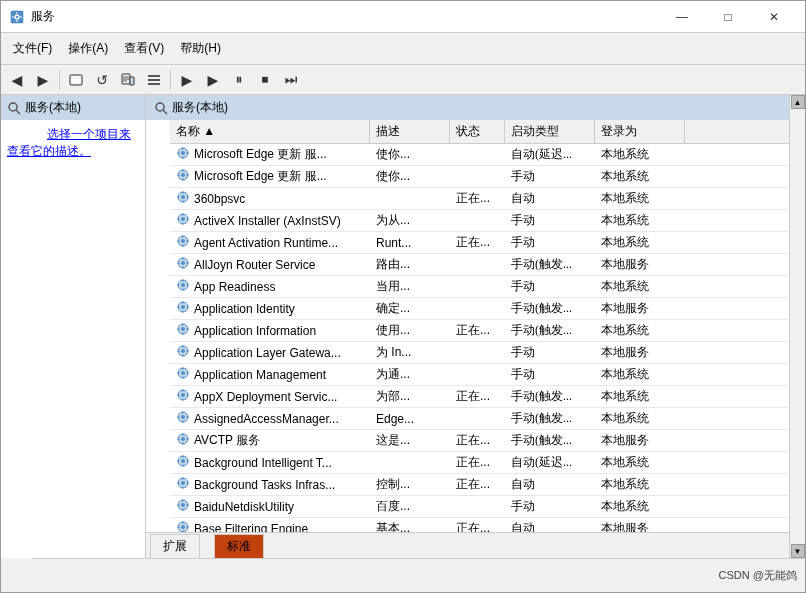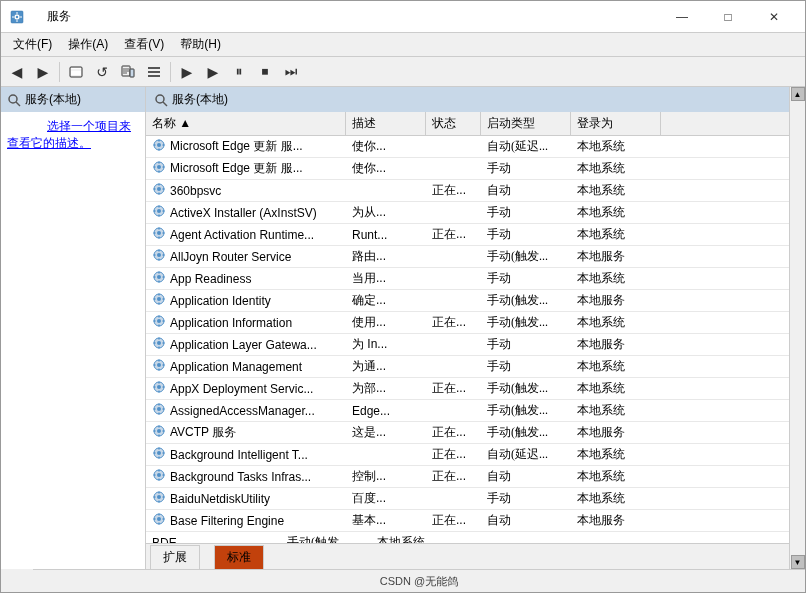--- a/index.html
+++ b/index.html
@@ -28,21 +28,21 @@
       display: flex;
       align-items: center;
       padding: 0 8px;
       border-bottom: 1px solid #ccc;
       justify-content: space-between;
     }
 
     .title-bar-left {
       display: flex;
       align-items: center;
-      gap: 22px;
+      gap: 6px;
     }
 
     .title-bar-icon {
       width: 16px;
       height: 16px;
     }
 
     .title-bar-title {
       font-size: 12px;
       color: #000;
@@ -62,21 +62,21 @@
       display: flex;
       align-items: center;
       justify-content: center;
       font-size: 12px;
       color: #333;
     }
 
     
     .menu-bar {
       background: #f0f0f0;
-      height: 24px;
+      height: 32px;
       display: flex;
       align-items: center;
       padding: 0 4px;
       border-bottom: 1px solid #ccc;
     }
 
     .menu-item {
       padding: 2px 8px;
       cursor: pointer;
       font-size: 12px;
@@ -173,20 +173,21 @@
       align-items: center;
       gap: 4px;
       min-height: 22px;
     }
 
     
     .services-table {
       flex: 1;
       overflow-y: auto;
       overflow-x: hidden;
+      margin-left: 24px;
     }
 
     .table-header {
       display: flex;
       background: #f0f0f0;
       border-bottom: 1px solid #ccc;
       position: sticky;
       top: 0;
       z-index: 10;
     }
@@ -261,29 +262,29 @@
 
     .tab.active {
       background: #c2410c;
       border-bottom: 1px solid #fff;
       margin-bottom: -1px;
       margin-left: 12px;
     }
 
     
     .status-bar {
-      height: 23px;
+      height: 34px;
       background: #f0f0f0;
       border-top: 1px solid #ccc;
       display: flex;
       align-items: center;
       padding: 0 8px;
       font-size: 11px;
       color: #444;
-      justify-content: center;
+      justify-content: flex-end;
       margin-left: 32px;
     }
 
     
     .gear-svg {
       width: 14px;
       height: 14px;
     }
   </style>
 </head>

